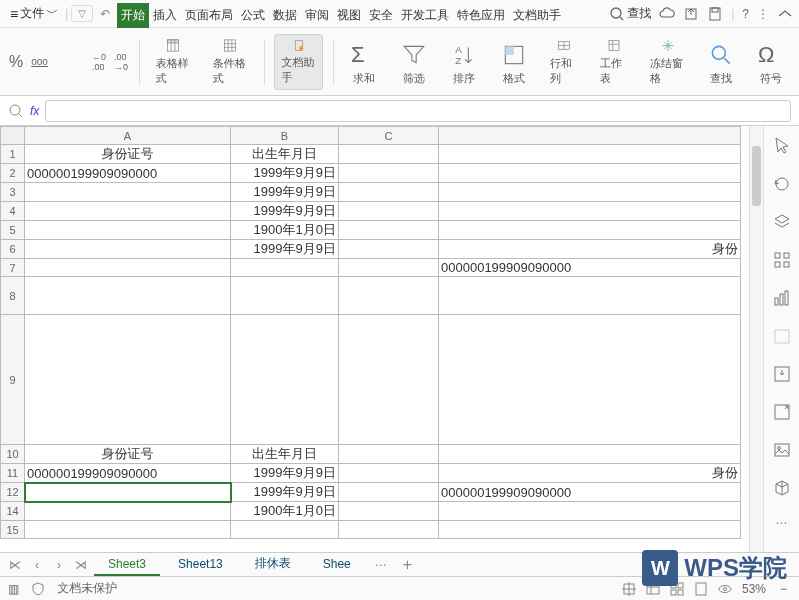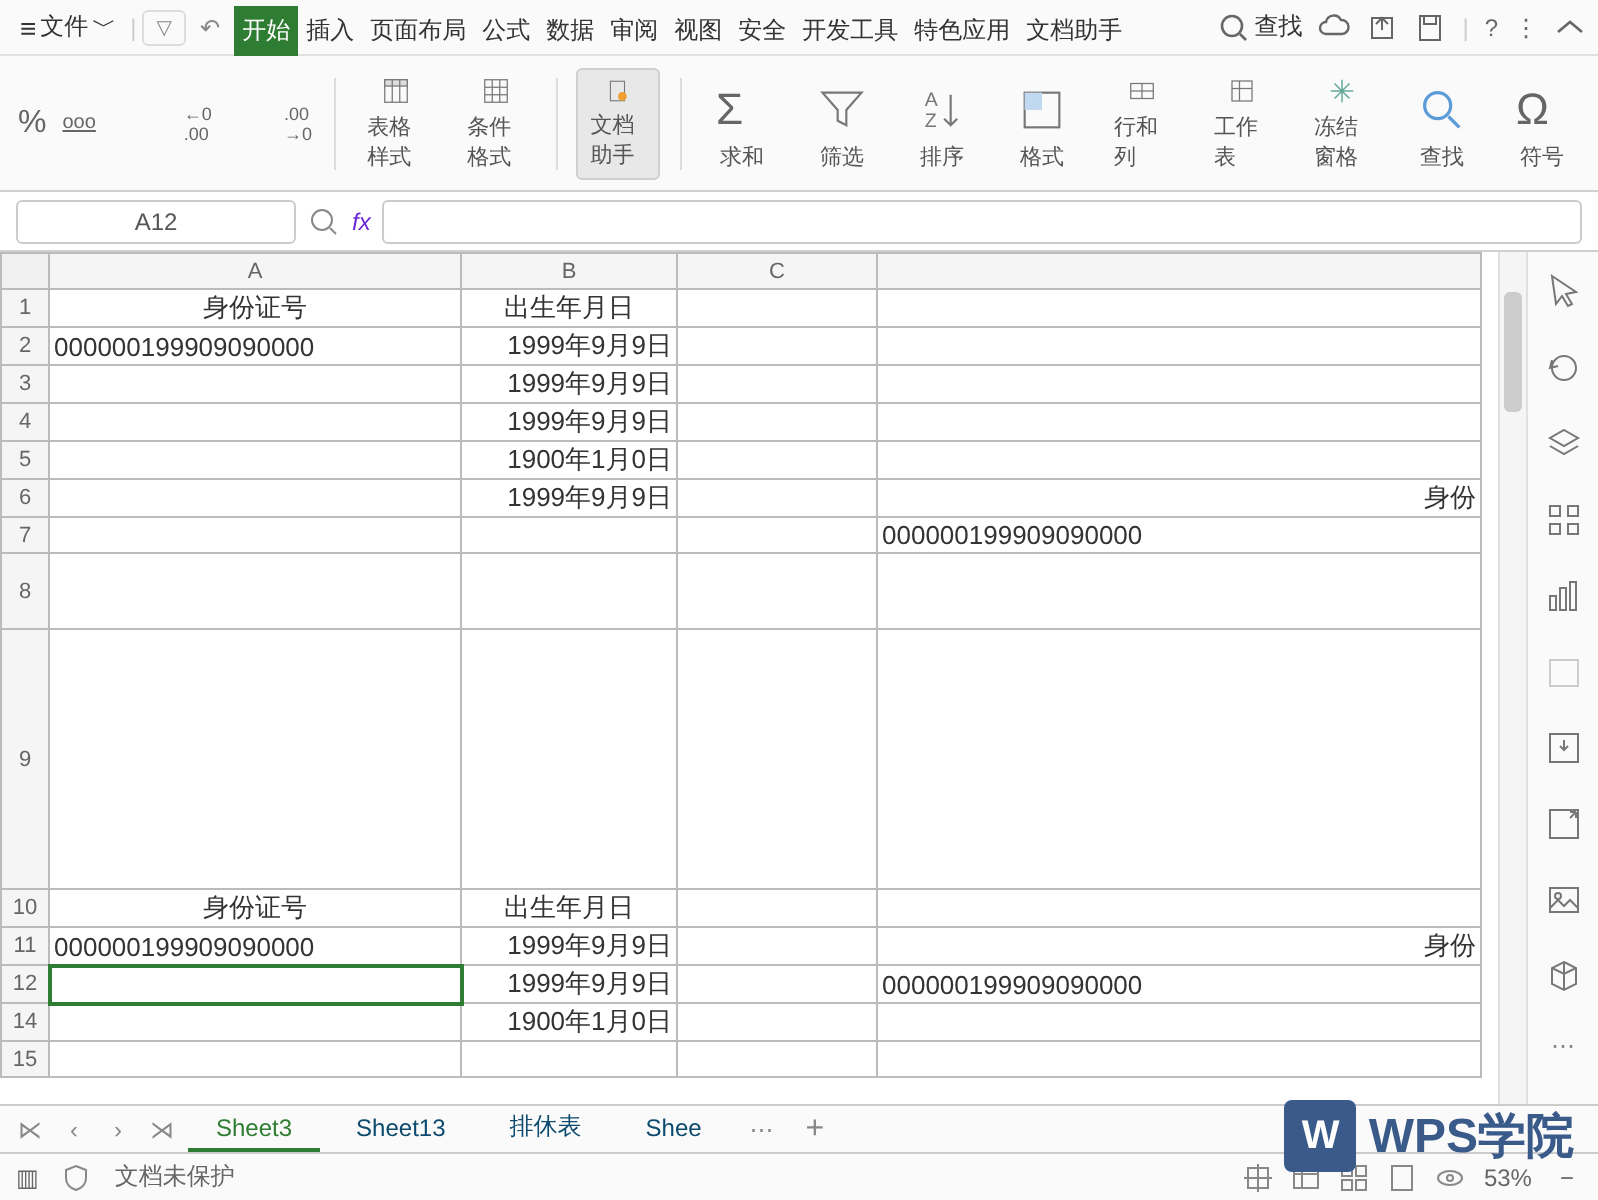--- a/index.html
+++ b/index.html
@@ -105,21 +105,21 @@
         <path d="M2 10l6-5 6 5" fill="none" stroke="#666" stroke-width="1.3"></path>
       </svg>
   </div>
 </div>
 
 <div class="ribbon">
   <div class="fmt-row">
     <span style="font-size:16px;">%</span>
     <span style="text-decoration:underline;font-size:10px;">ooo</span>
     <span style="font-size:9px;margin-left:36px;">←0 .00</span>
-    <span style="font-size:9px;margin-left:28px;">.00 →0</span>
+    <span style="font-size:9px;">.00 →0</span>
   </div>
   <div class="vsep"></div>
   <div class="ribbon-btn">
     <svg class="ribbon-ico" viewBox="0 0 24 24">
         <rect x="3" y="3" width="18" height="18" fill="none" stroke="#777"></rect>
         <rect x="3" y="3" width="18" height="5" fill="#ddd" stroke="#777"></rect>
         <line x1="9" y1="3" x2="9" y2="21" stroke="#777"></line>
         <line x1="15" y1="3" x2="15" y2="21" stroke="#777"></line>
       </svg>
     <span>表格样式</span>
@@ -197,23 +197,20 @@
       </svg>
     <span>查找</span>
   </div>
   <div class="ribbon-btn">
     <span class="ribbon-ico" style="font-size:22px;color:#666;">Ω</span>
     <span>符号</span>
   </div>
 </div>
 
 <div class="name-bar">
-  <div class="name-box">
-    <span>A12</span>
-  </div>
   <svg width="16" height="16" viewBox="0 0 16 16">
       <circle cx="7" cy="7" r="5" fill="none" stroke="#888"></circle>
       <line x1="11" y1="11" x2="14" y2="14" stroke="#888"></line>
     </svg>
   <span style="font-style:italic;color:#6d28d9;">fx</span>
   <div class="fx-box"></div>
 </div>
 
 <div class="sheet-area">
   <div class="grid-wrap">

